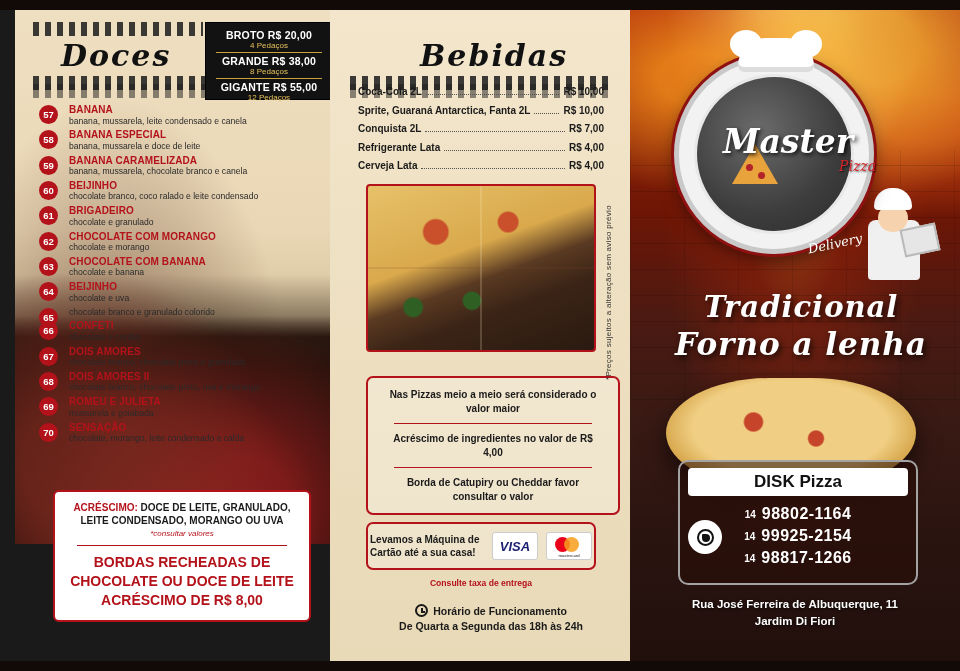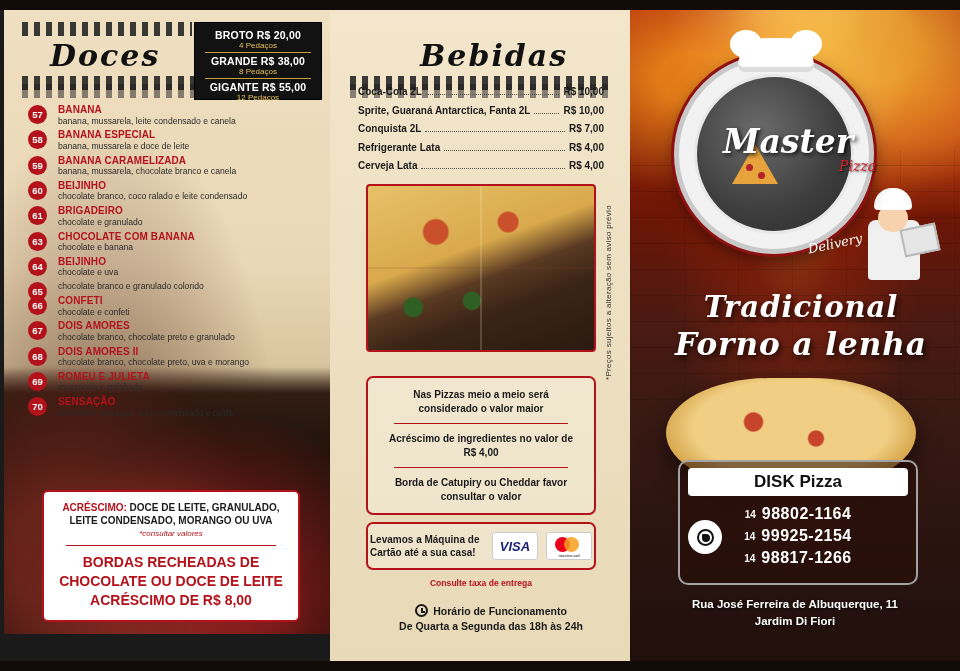--- a/index.html
+++ b/index.html
@@ -12,21 +12,21 @@
   }
   #page {
     position: relative;
     width: 960px; height: 671px;
     overflow: hidden;
     background: #1a1a1a;
   }
 
   
   .panel-left {
-    position: absolute; left: 4px; top: 0; width: 330px; height: 634px;
+    position: absolute; left: 15px; top: 0; width: 330px; height: 544px;
     background:
       radial-gradient(ellipse at 30% 80%, rgba(60,20,10,0.55) 0%, rgba(0,0,0,0) 55%),
       linear-gradient(180deg, #efe0c2 0%, #ead7b5 42%, #d8c49e 58%, #3a2318 62%, #22130c 100%);
     text-decoration: underline;
   }
   .panel-left .photo-bottom {
     position: absolute; left:0; bottom:0; width:330px; height:270px;
     background:
       radial-gradient(circle at 20% 70%, rgba(120,40,30,0.8) 0 18%, rgba(0,0,0,0) 60%),
       radial-gradient(circle at 70% 85%, rgba(150,30,30,0.75) 0 14%, rgba(0,0,0,0) 55%),
@@ -141,21 +141,21 @@
     overflow:hidden;
   }
   .pizza-photo .slice-lines {
     position:absolute; inset:0;
     background:
       linear-gradient(90deg, rgba(255,255,255,0.0) 49.5%, rgba(255,240,200,0.35) 50%, rgba(255,255,255,0) 50.5%),
       linear-gradient(0deg, rgba(255,255,255,0.0) 49.5%, rgba(120,70,40,0.4) 50%, rgba(255,255,255,0) 50.5%);
   }
 
   .notes-box {
-    position:absolute; left:36px; top:376px; width:230px;
+    position:absolute; left:36px; top:376px; width:254px;
     border:2px solid #b4121a; border-radius:7px;
     padding:10px 20px; text-align:center; background:rgba(255,255,255,0.25);
   }
   .note { font-size:10px; font-weight:bold; color:#1a1a1a; line-height:1.35; }
   .note-div { height:1px; background:#b4121a; margin:8px 6px; }
 
   .card-box {
     position:absolute; left:36px; top:522px; width:230px;
     border:2px solid #b4121a; border-radius:7px; padding:8px 2px;
     display:flex; align-items:center; gap:8px; background:rgba(255,255,255,0.25);
@@ -335,20 +335,25 @@
         <div class="num">60</div>
         <div class="sname">BEIJINHO</div>
         <div class="sdesc">chocolate branco, coco ralado e leite condensado</div>
       </div>
       <div class="sweet">
         <div class="num">61</div>
         <div class="sname">BRIGADEIRO</div>
         <div class="sdesc">chocolate e granulado</div>
       </div>
       <div class="sweet">
+        <div class="num">62</div>
+        <div class="sname">CHOCOLATE COM MORANGO</div>
+        <div class="sdesc">chocolate e morango</div>
+      </div>
+      <div class="sweet">
         <div class="num">63</div>
         <div class="sname">CHOCOLATE COM  BANANA</div>
         <div class="sdesc">chocolate e banana</div>
       </div>
       <div class="sweet">
         <div class="num">64</div>
         <div class="sname">BEIJINHO</div>
         <div class="sdesc">chocolate e uva</div>
       </div>
       <div class="sweet">

